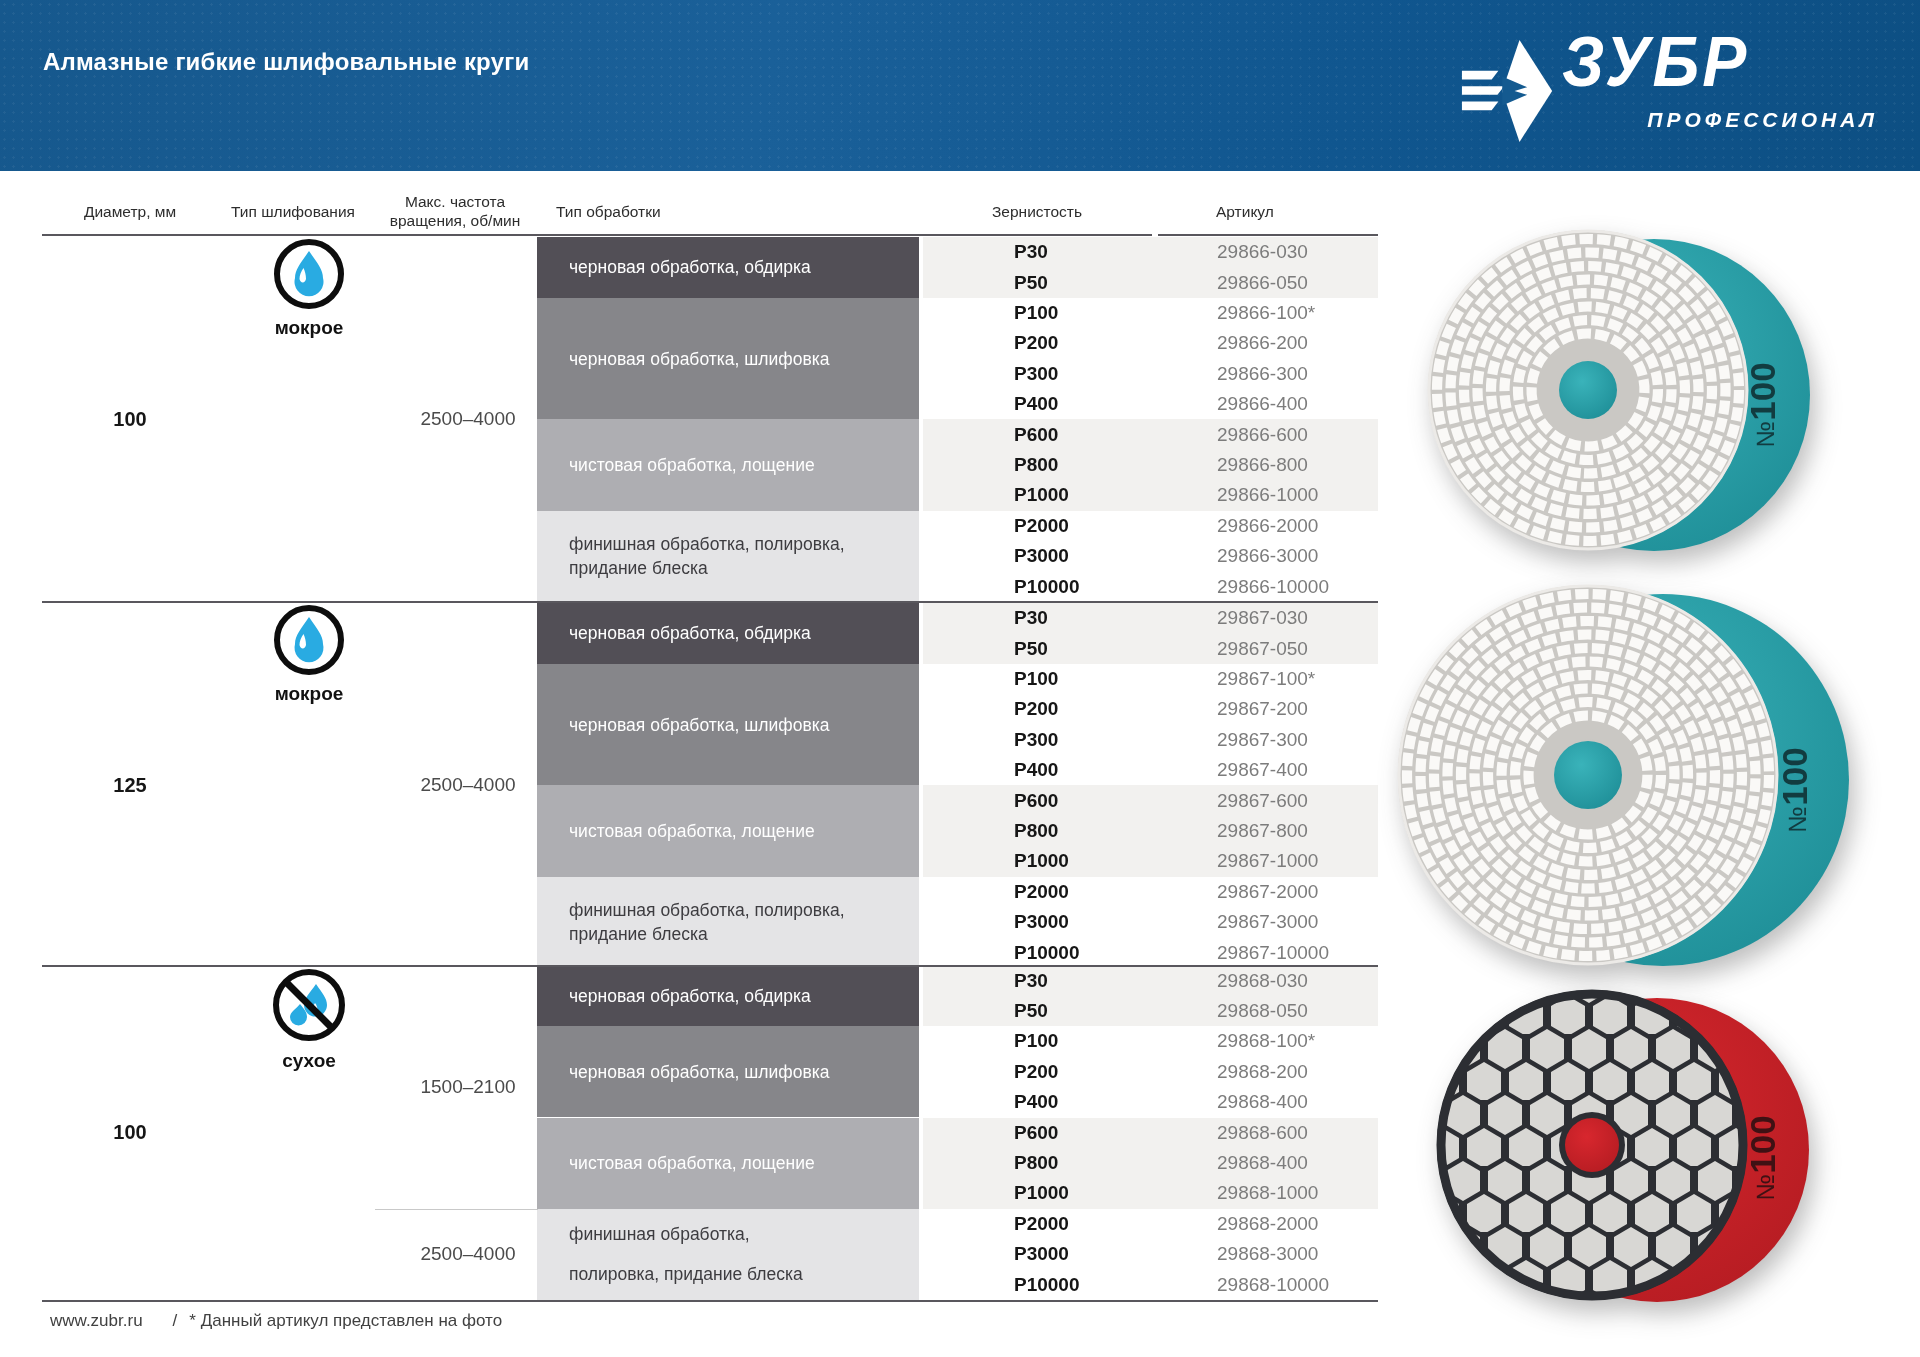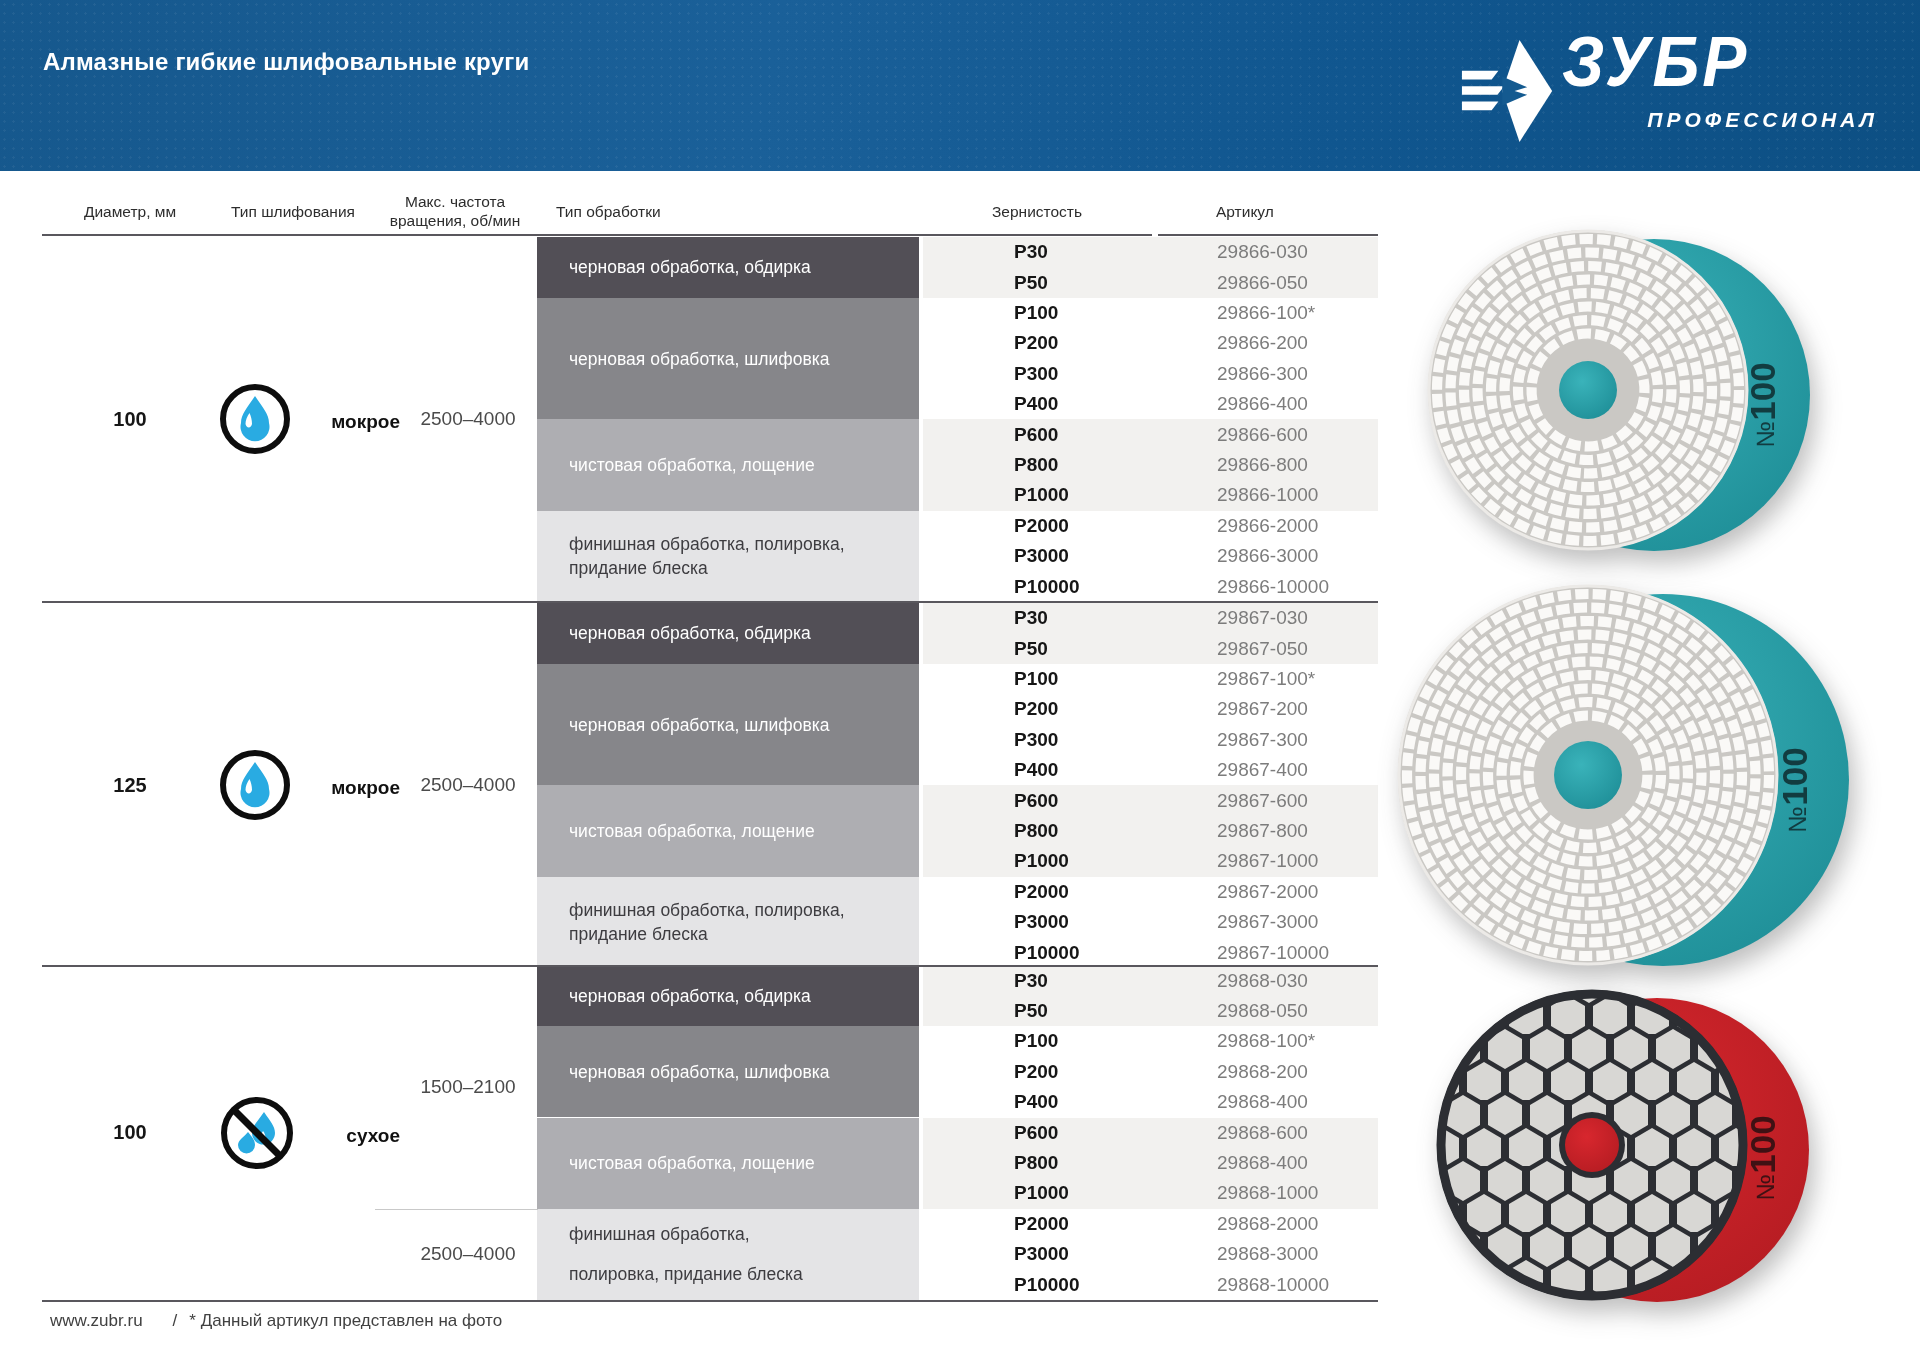--- a/index.html
+++ b/index.html
@@ -28,22 +28,22 @@
   .band{position:absolute;left:0;width:1336px;}
   .proc-cell{position:absolute;left:495px;width:382px;height:100%;display:flex;flex-direction:column;
       justify-content:center;padding-left:32px;box-sizing:border-box;color:#fff;font-size:17.5px;line-height:24px;}
   .proc-cell.pale-text{color:#3d3c40;}
   .rows{position:absolute;left:881px;width:455px;height:100%;display:flex;flex-direction:column;text-align:center;}
   .grit-row{position:relative;flex:1;}
   .grit{position:absolute;left:91px;top:50%;transform:translateY(-50%);font-size:19px;font-weight:700;color:#161616;}
   .article{position:absolute;left:294px;top:50%;transform:translateY(-50%);font-size:19px;color:#7c7c7c;}
   .diam-cell{position:absolute;left:0;top:0;height:100%;width:176px;display:flex;align-items:center;
       justify-content:center;font-size:20px;font-weight:700;color:#161616;}
-  .icon-cell{position:absolute;left:176px;top:0;height:100%;width:182px;display:flex;flex-direction:row;
-      align-items:center;justify-content:space-between;}
+  .icon-cell{position:absolute;left:176px;top:0;height:100%;width:182px;display:flex;flex-direction:column;
+      align-items:center;justify-content:flex-start;}
   .icon-label{margin-top:6px;font-size:19px;font-weight:700;color:#111;}
   .rpm-cell{position:absolute;left:356px;width:140px;display:flex;align-items:center;justify-content:center;
       font-size:19px;color:#4b4b4b;}
   .rpm-divider{position:absolute;left:333px;width:163px;height:1px;background:#c9c9c9;}
   
   .footer-text{position:absolute;left:50px;top:1311px;font-size:17px;color:#414141;}
   .footer-text a{color:#414141;text-decoration:none;}
   .site{margin-right:30px;}
   .slash{margin-right:12px;color:#414141;}
   

